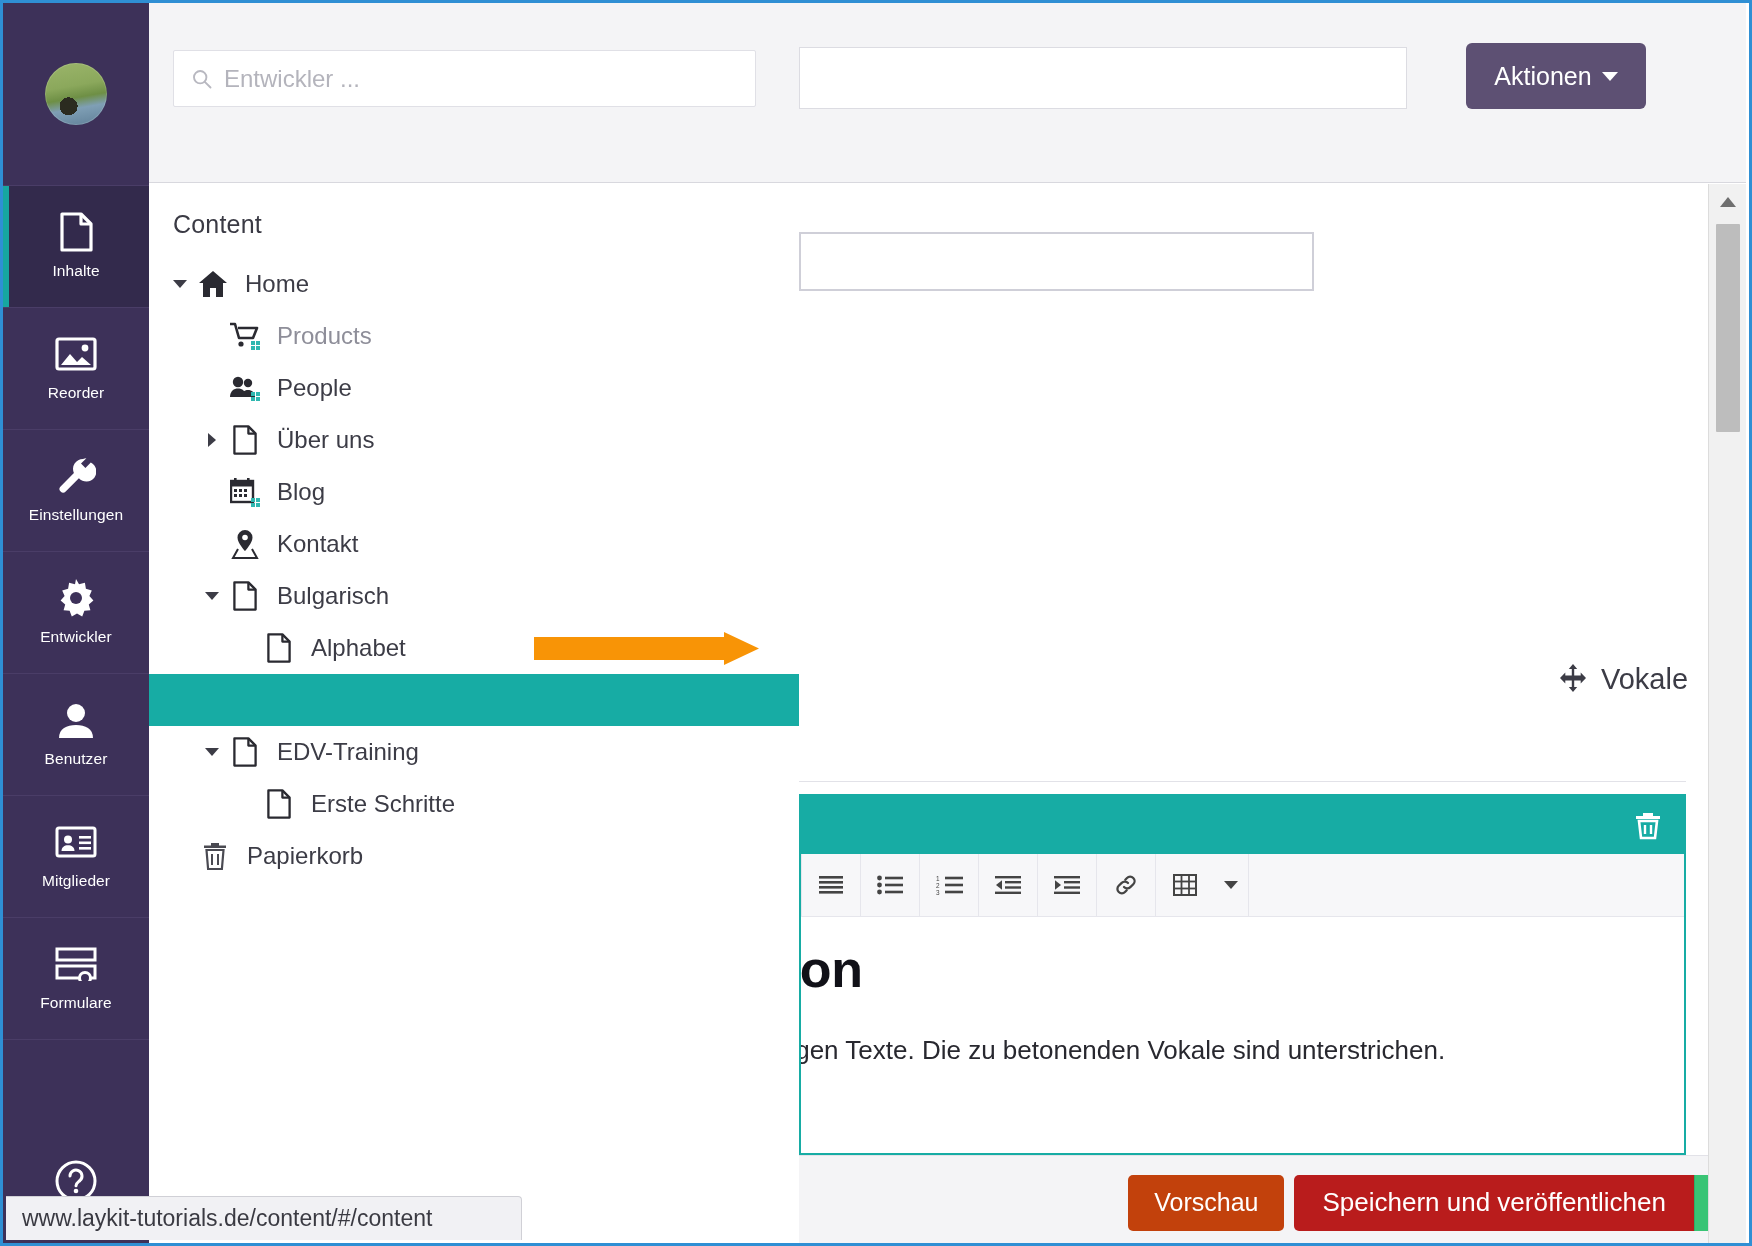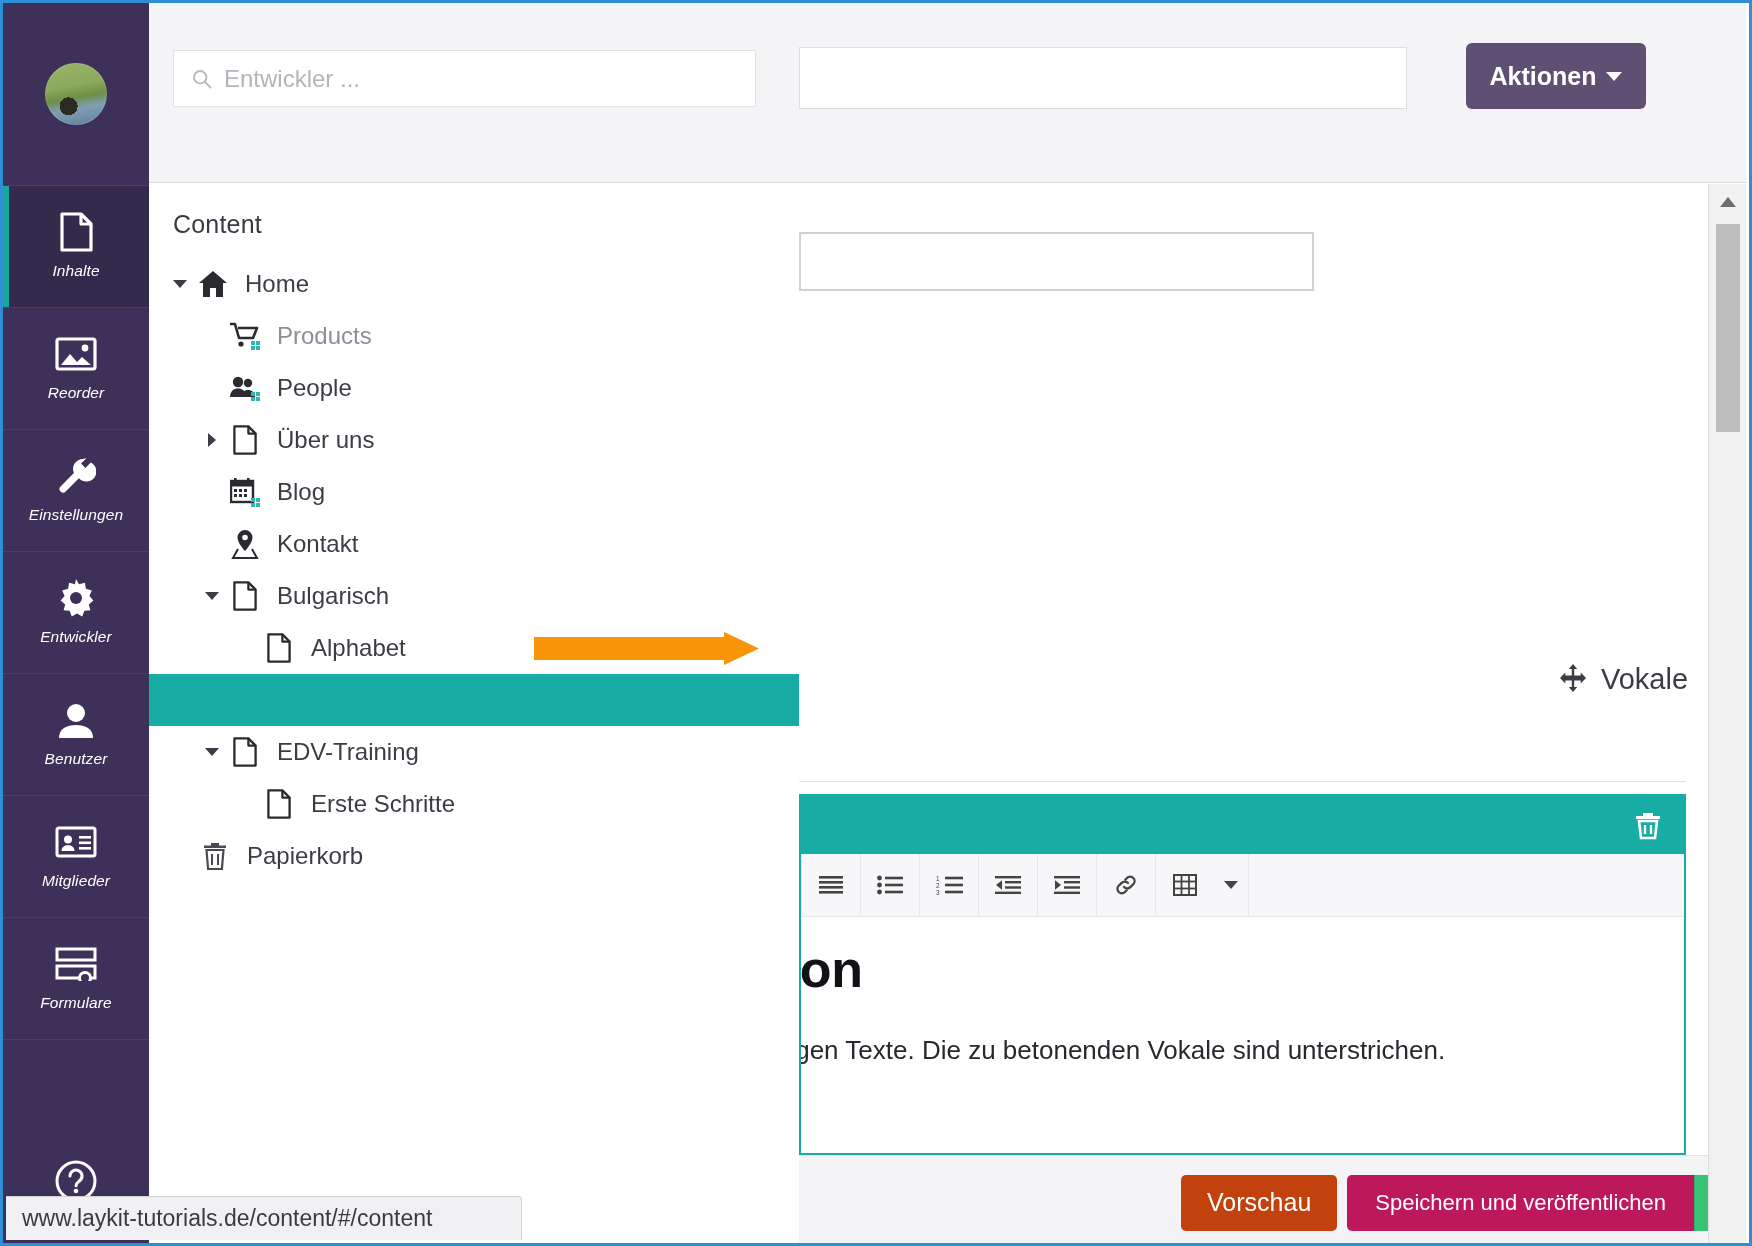--- a/index.html
+++ b/index.html
@@ -16,21 +16,21 @@
           display:flex; align-items:center; justify-content:center;
           border-bottom:1px solid #4a3d67; }
   .avatar { width:62px; height:62px; border-radius:50%;
             background:
               radial-gradient(circle at 38% 70%, #2b2b20 0 9px, transparent 9px),
               linear-gradient(170deg,#9bb56a 0%, #8ba85c 38%, #6e8f45 55%, #7f9fb5 70%, #5f7f97 100%);
             box-shadow:inset 0 0 0 1px rgba(255,255,255,.15); }
   .rail-item { width:146px; height:122px; position:relative;
         display:flex; flex-direction:column; align-items:center;
         justify-content:center; gap:11px;
-        border-bottom:1px solid #4a3d67; color:#ffffff; cursor:pointer;font-style:italic; }
+        border-bottom:1px solid #4a3d67; color:#ffffff; cursor:pointer; }
   .rail-item.active { background:#332a4c; }
   .rail-item.active::before { content:""; position:absolute; left:0; top:0;
         bottom:0; width:6px; background:#17a6a0; }
   .rail-label { font-size:15.5px; letter-spacing:.1px; color:#fff; }
   .rail-ico { width:46px; height:38px; display:flex; align-items:center;
         justify-content:center; }
   .rail-ico svg { display:block; }
   .rail-help { position:absolute; left:0; bottom:0; width:146px; height:136px;
         display:flex; align-items:center; justify-content:center; }
 
@@ -72,21 +72,21 @@
 
   
   .right { position:absolute; left:796px; top:0; right:3px; height:1246px;
       background:#ffffff; }
   .right-top { height:180px; background:#f4f4f6;
       border-bottom:1px solid #d8d8de; position:relative; }
   .title-input { position:absolute; left:0px; top:44px; width:608px; height:62px;
       background:#ffffff; border:1px solid #dcdce2; }
   .actions-btn { position:absolute; right:100px; top:40px; width:180px;
       height:66px; background:#5d5073; color:#ffffff; border:none;
-      border-radius:6px; font-size:25px; font-weight:bold; cursor:pointer;
+      border-radius:6px; font-size:25px; font-weight:normal; cursor:pointer;
       display:flex; align-items:center; justify-content:center; gap:10px;
       font-family:"Liberation Sans", sans-serif; }
   .caret-down { width:0;height:0;border-left:8px solid transparent;
       border-right:8px solid transparent;border-top:9px solid #fff; }
 
   .right-body { position:absolute; left:0; top:181px; right:0; bottom:0;
       background:#ffffff; }
 
   .doc-name-box { position:absolute; left:0px; top:48px; width:515px;
       height:59px; background:#ffffff; border:2px solid #cfcfd8; }
@@ -118,22 +118,22 @@
       white-space:nowrap; }
 
   
   .footbar { position:absolute; left:0; right:0; bottom:0; height:94px;
       background:#f4f4f6; border-top:1px solid #e2e2e8;
       display:flex; align-items:center; justify-content:flex-end;
       padding-right:12px; gap:0; }
   .btn-prev { height:56px; padding:0 26px; background:#c2410c; color:#fff;
       border:none; border-radius:5px; font-size:25px; cursor:pointer;
       font-family:"Liberation Sans", sans-serif; margin-right:10px; }
-  .btn-pub { height:56px; padding:0 28px; background:#be185d; color:#fff;
-      border:none; border-radius:5px 0 0 5px; font-size:22px; cursor:pointer;
+  .btn-pub { height:56px; padding:0 28px; background:#b91c1c; color:#fff;
+      border:none; border-radius:5px 0 0 5px; font-size:26px; cursor:pointer;
       font-family:"Liberation Sans", sans-serif; }
   .btn-pub-caret { height:56px; width:40px; background:#39c475; color:#fff;
       border:none; border-left:1px solid #2fae66; border-radius:0 5px 5px 0;
       cursor:pointer; display:flex; align-items:center; justify-content:center; }
 
   
   .vscroll { position:absolute; right:3px; top:181px; width:38px; bottom:0;
       background:#f1f1f1; border-left:1px solid #dcdcdc; }
   .vs-up { height:36px; display:flex; align-items:center; justify-content:center;
       cursor:pointer; }

